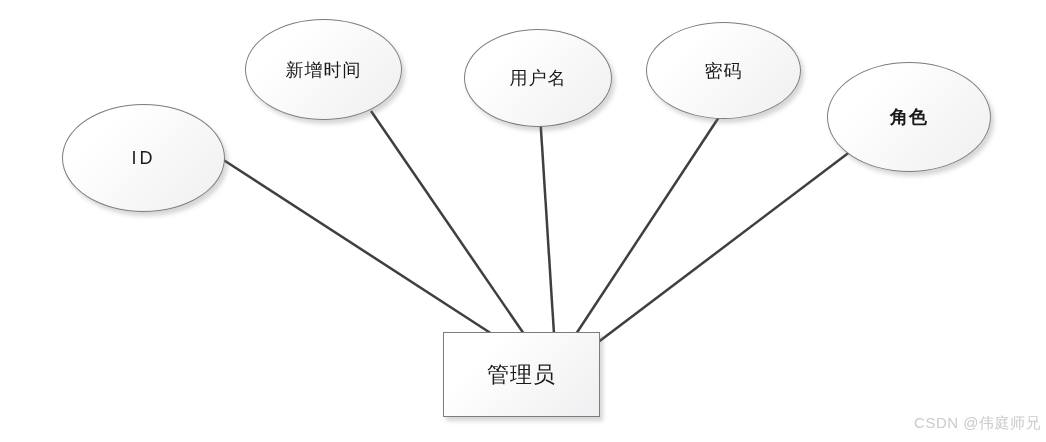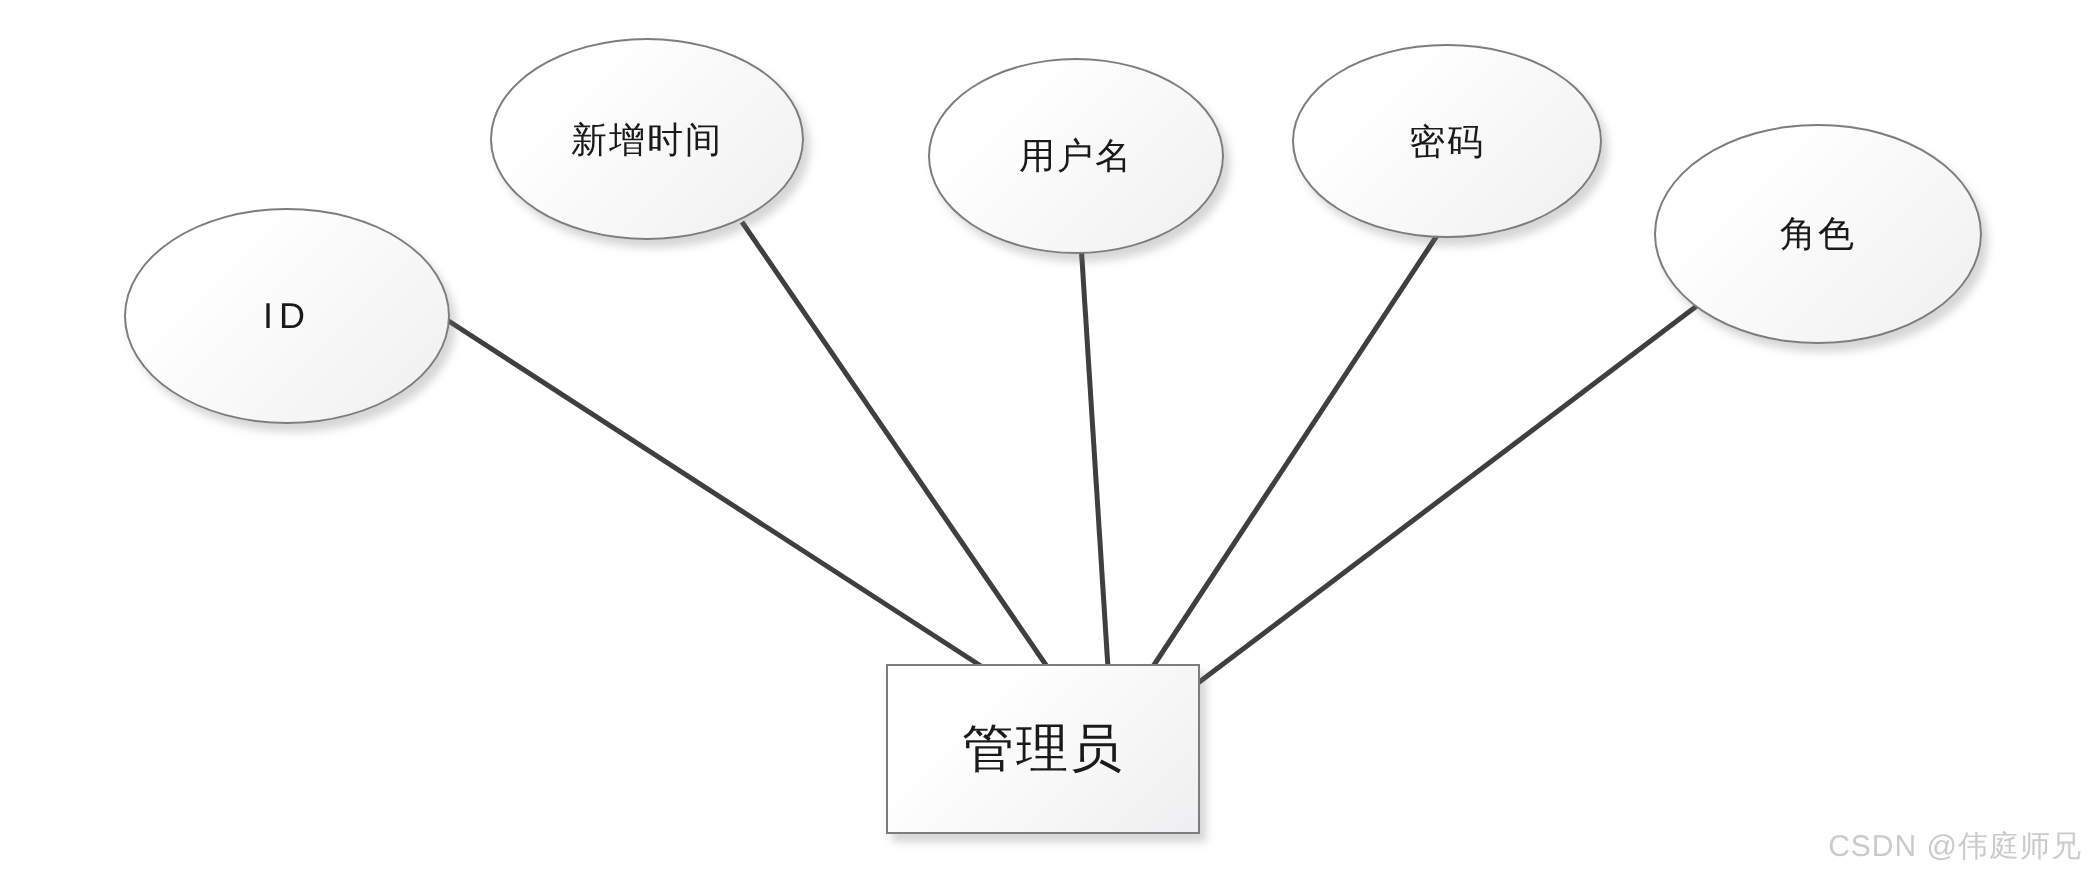--- a/index.html
+++ b/index.html
@@ -32,28 +32,28 @@
     box-shadow: 3px 4px 4px rgba(120,120,120,0.30);
     color: #1a1a1a;
     z-index: 2;
   }
   .ellipse { border-radius: 50%; }
   .node span {
     font-size: 18px;
     letter-spacing: 1px;
     white-space: nowrap;
   }
-  .entity span { font-size: 26px; }
+  .entity span { font-size: 22px; }
   #attr-id span { letter-spacing: 3px; }
 
   #attr-id       { left: 62px;  top: 104px; width: 163px; height: 108px; }
   #attr-time     { left: 245px; top: 19px;  width: 157px; height: 101px; }
   #attr-username { left: 464px; top: 29px;  width: 148px; height: 98px;  }
   #attr-password { left: 646px; top: 22px;  width: 155px; height: 97px;  }
-  #attr-role     { left: 827px; top: 62px;  width: 164px; height: 110px; }
+  #attr-role     { left: 827px; top: 62px;  width: 164px; height: 110px; font-weight: bold; }
   #entity-admin  { left: 443px; top: 332px; width: 157px; height: 85px;  }
 
   .watermark {
     position: absolute;
     right: 5px;
     bottom: 9px;
     font-size: 15px;
     color: #cbcbcb;
     letter-spacing: 0.5px;
     z-index: 3;

